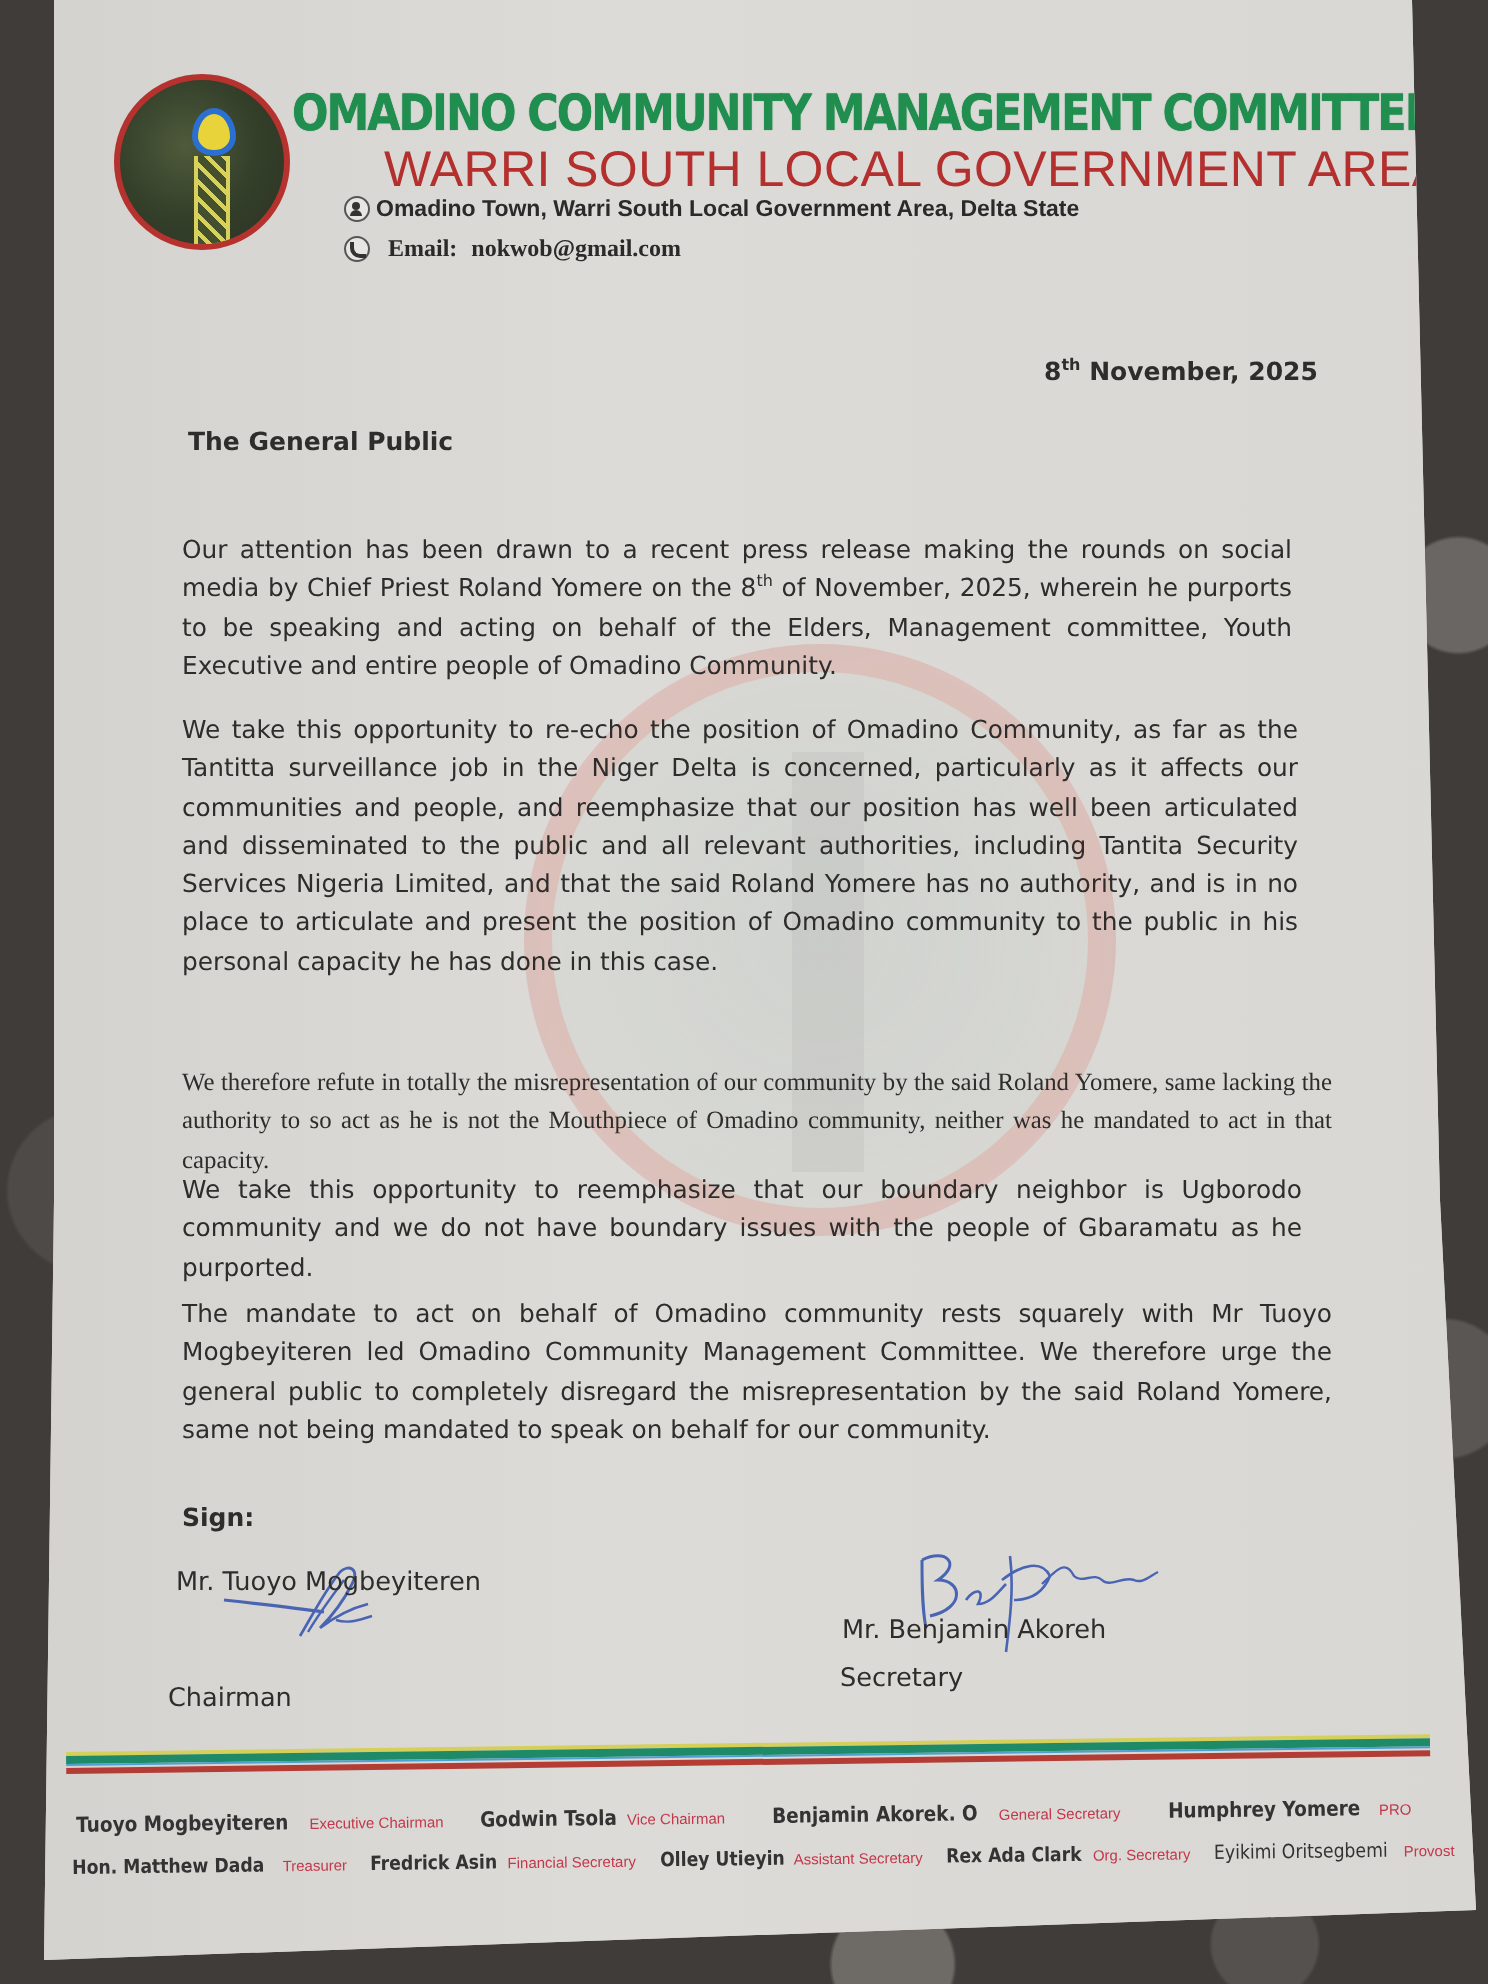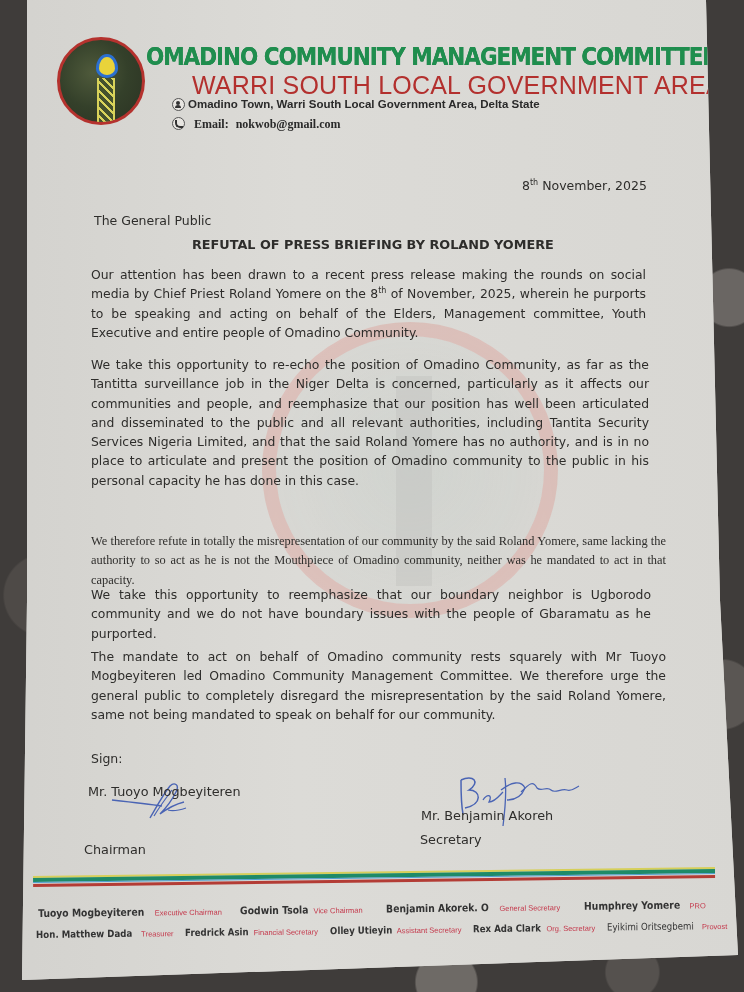--- a/index.html
+++ b/index.html
@@ -54,40 +54,40 @@
       transform: scaleX(0.86); transform-origin: left top; white-space: nowrap;
       text-shadow: 0 0 0.5px #167a42;
     }
     .org-subtitle {
       position: absolute; left: 192px; top: 71px;
       font-family: "Liberation Sans", sans-serif; font-size: 25px; color: #b3302e;
       letter-spacing: 0.2px; white-space: nowrap;
     }
     .contact-row {
       position: absolute; left: 172px; font-family: "Liberation Sans", sans-serif; font-size: 11.5px;
-      color: #2a2a2a; white-space: nowrap; display: flex; align-items: flex-start; gap: 3px;
+      color: #2a2a2a; white-space: nowrap; display: flex; align-items: center; gap: 3px;
     }
     .contact-row.addr { top: 98px; font-weight: bold; }
     .contact-row.phone { top: 117px; font-weight: bold; }
     .contact-row .email { font-family: "Liberation Serif", serif; font-weight: bold; font-size: 12px; margin-left: 6px; }
     .cicon {
       display: inline-block; width: 13px; height: 13px; border: 1.5px solid #555; border-radius: 50%;
       position: relative; box-sizing: border-box; background: #e8e6e2;
     }
     .cicon.person::before {
       content: ""; position: absolute; left: 3px; top: 1.5px; width: 4px; height: 4px; border-radius: 50%; background: #333;
     }
     .cicon.person::after {
       content: ""; position: absolute; left: 2px; top: 6px; width: 6px; height: 3px; border-radius: 3px 3px 0 0; background: #333;
     }
     .cicon.phone::before {
       content: ""; position: absolute; left: 2px; top: 2px; width: 6px; height: 6px; border-left: 2px solid #333; border-bottom: 2px solid #333; border-radius: 0 0 0 5px;
     }
     .letter-text {
-      position: absolute; font-family: "DejaVu Sans", sans-serif; color: #2e2d2b; font-size: 12.5px;
+      position: absolute; font-family: "DejaVu Sans", sans-serif; color: #2e2d2b; font-size: 12.5px; font-weight: bold;
     }
     .date { left: 522px; top: 178px; white-space: nowrap; }
     .date sup { font-size: 8px; }
     .addressee { left: 94px; top: 213px; }
     .subject { left: 192px; top: 237px; font-weight: bold; font-size: 12.8px; white-space: nowrap; }
     .para {
       position: absolute; left: 91px; width: 555px; font-family: "DejaVu Sans", sans-serif;
       font-size: 12.4px; line-height: 19.3px; color: #2e2d2b; text-align: justify;
     }
     .para sup { font-size: 8px; line-height: 0; }
@@ -147,21 +147,20 @@
     <span>Omadino Town, Warri South Local Government Area, Delta State</span>
   </div>
   <div class="contact-row phone">
     <span class="cicon phone"></span>
     <span class="email">Email:</span>
     <span class="email" style="margin-left:4px">nokwob@gmail.com</span>
   </div>
 
   <div class="letter-text date"><span>8</span><sup>th</sup><span> November, 2025</span></div>
   <div class="letter-text addressee">The General Public</div>
-  <div class="letter-text subject">REFUTAL OF PRESS BRIEFING BY ROLAND YOMERE</div>
 
   <div class="para p1"><span>Our attention has been drawn to a recent press release making the rounds on social media by Chief Priest Roland Yomere on the 8</span><sup>th</sup><span> of November, 2025, wherein he purports to be speaking and acting on behalf of the Elders, Management committee, Youth Executive and entire people of Omadino Community.</span></div>
   <div class="para p2">We take this opportunity to re-echo the position of Omadino Community, as far as the Tantitta surveillance job in the Niger Delta is concerned, particularly as it affects our communities and people, and reemphasize that our position has well been articulated and disseminated to the public and all relevant authorities, including Tantita Security Services Nigeria Limited, and that the said Roland Yomere has no authority, and is in no place to articulate and present the position of Omadino community to the public in his personal capacity he has done in this case.</div>
   <div class="para p3">We therefore refute in totally the misrepresentation of our community by the said Roland Yomere, same lacking the authority to so act as he is not the Mouthpiece of Omadino community, neither was he mandated to act in that capacity.</div>
   <div class="para p5">The mandate to act on behalf of Omadino community rests squarely with Mr Tuoyo Mogbeyiteren led Omadino Community Management Committee. We therefore urge the general public to completely disregard the misrepresentation by the said Roland Yomere, same not being mandated to speak on behalf for our community.</div>
   <div class="para p4">We take this opportunity to reemphasize that our boundary neighbor is Ugborodo community and we do not have boundary issues with the people of Gbaramatu as he purported.</div>
 
   <div class="letter-text sign-label">Sign:</div>
 
   <svg class="sig-left" viewBox="0 0 90 44">

